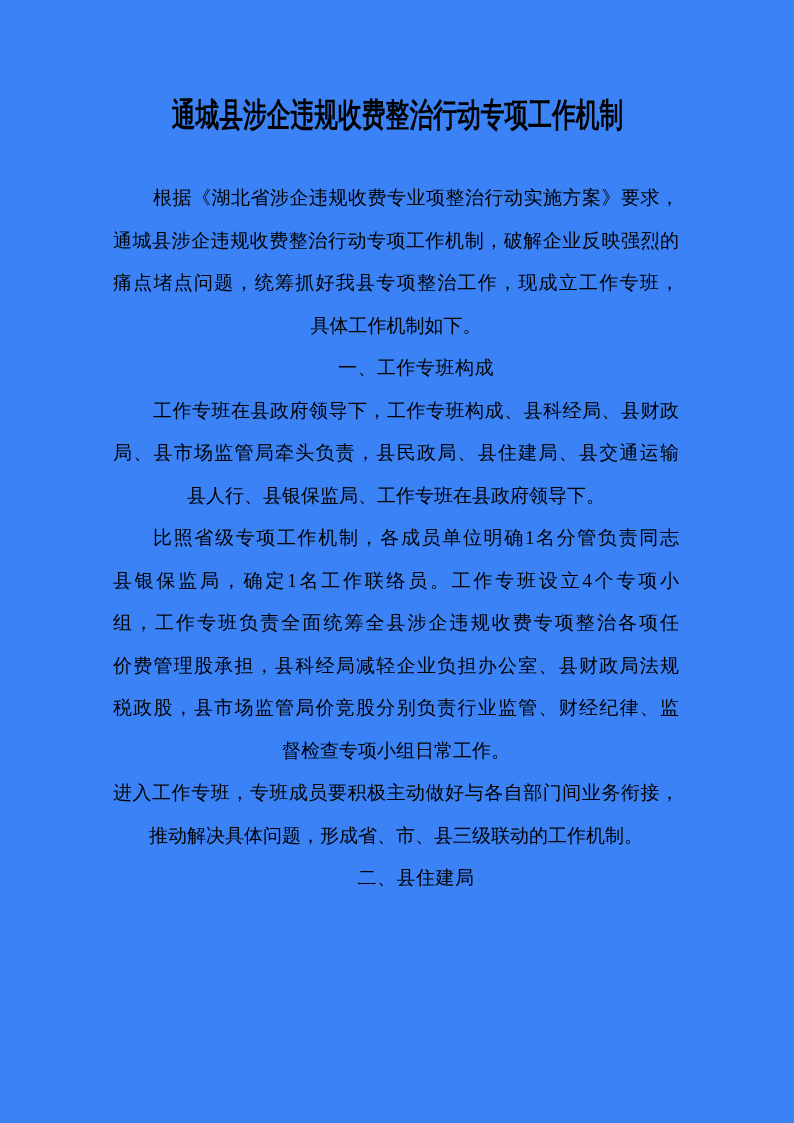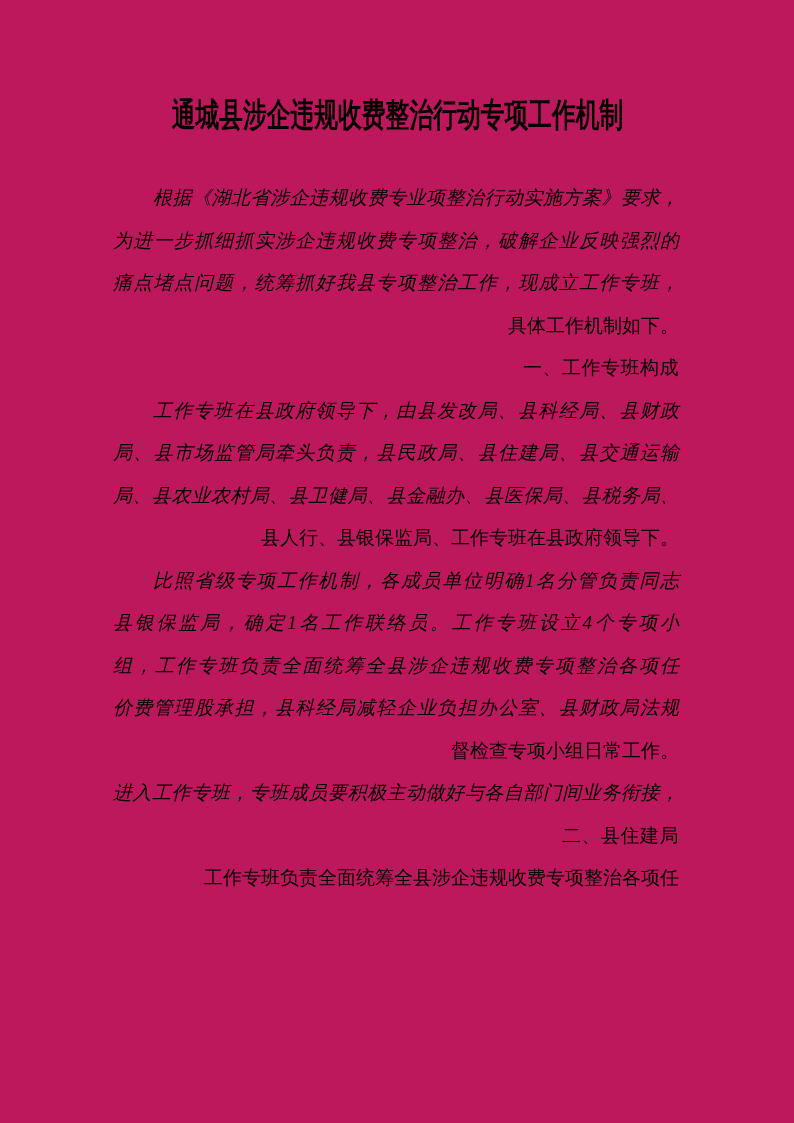--- a/index.html
+++ b/index.html
@@ -5,21 +5,21 @@
   html, body {
     margin: 0;
     padding: 0;
     background: #ffffff;
   }
   .page {
     position: relative;
     width: 794px;
     height: 1123px;
     margin: 0 auto;
-    background: #be185d;
+    background: #3b82f6;
     color: #000000;
     font-family: "Liberation Serif", "DejaVu Serif", serif;
     overflow: hidden;
   }
   .doc-title {
     position: absolute;
     top: 92px;
     left: 0;
     width: 794px;
     text-align: center;
@@ -36,59 +36,58 @@
   .doc-body {
     position: absolute;
     left: 113px;
     top: 177px;
     width: 566px;
     font-size: 19px;
   }
   .ln {
     height: 42.5px;
     line-height: 42.5px;
-    text-align: right;
+    text-align: center;
   }
   .ind {
     text-indent: 40px;
   }
   .just {
     text-align: justify;
     text-align-last: justify;
     text-justify: inter-character;
-    font-style: italic;
   }
   .head {
     font-family: "Liberation Sans", "DejaVu Sans", sans-serif;
     font-weight: normal;
     letter-spacing: 0.5px;
   }
 </style>
 </head>
 <body>
 
 <div class="page">
 
   <div class="doc-title">
     <span class="squeeze">通城县涉企违规收费整治行动专项工作机制</span>
   </div>
 
   <div class="doc-body">
     <div class="ln ind just">根据《湖北省涉企违规收费专业项整治行动实施方案》要求，</div>
-    <div class="ln just">为进一步抓细抓实涉企违规收费专项整治，破解企业反映强烈的</div>
+    <div class="ln just">通城县涉企违规收费整治行动专项工作机制，破解企业反映强烈的</div>
     <div class="ln just">痛点堵点问题，统筹抓好我县专项整治工作，现成立工作专班，</div>
     <div class="ln">具体工作机制如下。</div>
     <div class="ln ind head">一、工作专班构成</div>
-    <div class="ln ind just">工作专班在县政府领导下，由县发改局、县科经局、县财政</div>
+    <div class="ln ind just">工作专班在县政府领导下，工作专班构成、县科经局、县财政</div>
     <div class="ln just">局、县市场监管局牵头负责，县民政局、县住建局、县交通运输</div>
-    <div class="ln just">局、县农业农村局、县卫健局、县金融办、县医保局、县税务局、</div>
     <div class="ln">县人行、县银保监局、工作专班在县政府领导下。</div>
     <div class="ln ind just">比照省级专项工作机制，各成员单位明确1名分管负责同志</div>
     <div class="ln just">县银保监局，确定1名工作联络员。工作专班设立4个专项小</div>
     <div class="ln just">组，工作专班负责全面统筹全县涉企违规收费专项整治各项任</div>
     <div class="ln just">价费管理股承担，县科经局减轻企业负担办公室、县财政局法规</div>
+    <div class="ln just">税政股，县市场监管局价竞股分别负责行业监管、财经纪律、监</div>
     <div class="ln">督检查专项小组日常工作。</div>
     <div class="ln just">进入工作专班，专班成员要积极主动做好与各自部门间业务衔接，</div>
+    <div class="ln">推动解决具体问题，形成省、市、县三级联动的工作机制。</div>
     <div class="ln ind head">二、县住建局</div>
-    <div class="ln ind">工作专班负责全面统筹全县涉企违规收费专项整治各项任</div>
   </div>
 
 </div>
 
 </body></html>

